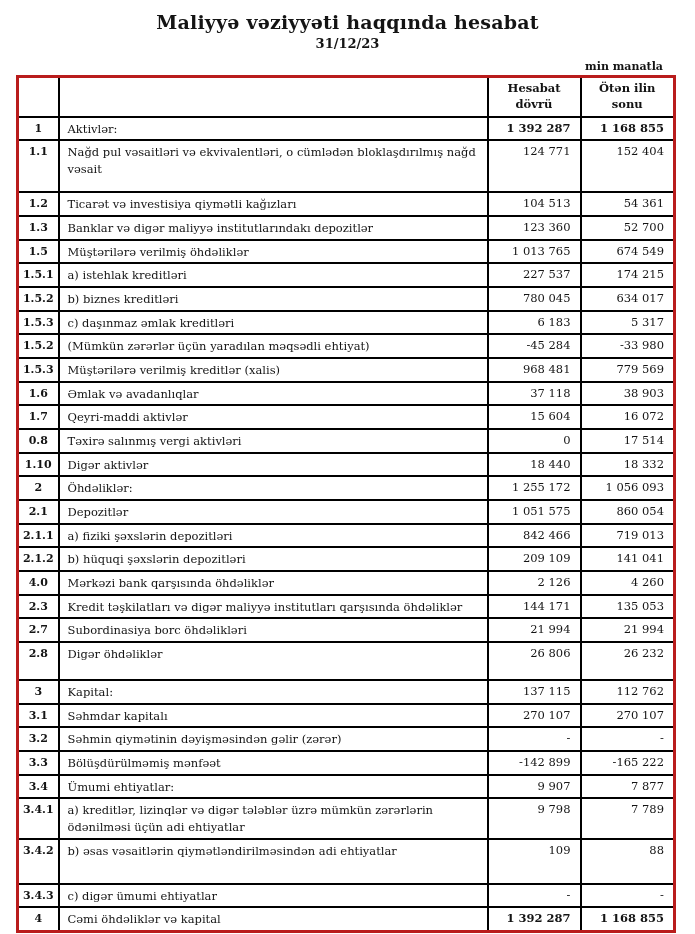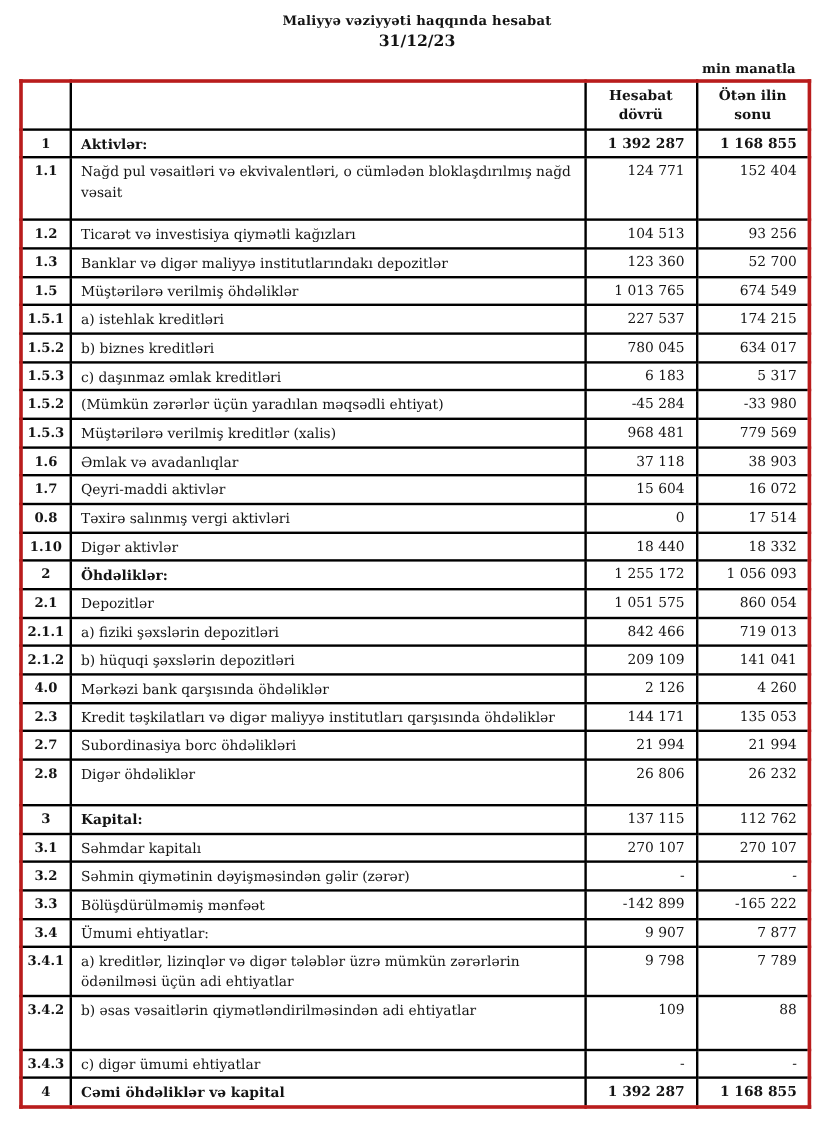--- a/index.html
+++ b/index.html
@@ -9,21 +9,21 @@
     width: 695px;
     height: 934px;
     font-family: "DejaVu Serif", "Liberation Serif", serif;
     color: #141414;
     overflow: hidden;
   }
   .page { width: 695px; }
   .report-title {
     text-align: center;
     font-weight: bold;
-    font-size: 11px;
+    font-size: 19px;
     margin-top: 11px;
     letter-spacing: 0.2px;
   }
   .report-date {
     text-align: center;
     font-weight: bold;
     font-size: 13px;
     margin-top: 3px;
   }
   .unit-note {
@@ -74,21 +74,21 @@
     font-size: 11.5px;
     line-height: 1.45;
     padding: 3px 6px 2px 8px;
   }
   td.num-cell {
     text-align: right;
     font-size: 11.5px;
     padding: 3px 9px 2px 2px;
     white-space: nowrap;
   }
-  tr.bold-label td.label-cell { font-weight: bold; margin-left: 48px; }
+  tr.bold-label td.label-cell { font-weight: normal; margin-left: 48px; }
   tr.bold-values td.num-cell  { font-weight: bold; }
 </style>
 </head>
 <body>
 
 <div class="page">
   <div class="report-title">Maliyyə vəziyyəti haqqında hesabat</div>
   <div class="report-date">31/12/23</div>
   <div class="unit-note">min manatla</div>
 
@@ -117,21 +117,21 @@
         <tr>
           <td class="no-cell">1.1</td>
           <td class="label-cell">Nağd pul vəsaitləri və ekvivalentləri, o cümlədən bloklaşdırılmış nağd vəsait</td>
           <td class="num-cell">124 771</td>
           <td class="num-cell">152 404</td>
         </tr>
         <tr>
           <td class="no-cell">1.2</td>
           <td class="label-cell">Ticarət və investisiya qiymətli kağızları</td>
           <td class="num-cell">104 513</td>
-          <td class="num-cell">93 256</td>
+          <td class="num-cell">54 361</td>
         </tr>
         <tr>
           <td class="no-cell">1.3</td>
           <td class="label-cell">Banklar və digər maliyyə institutlarındakı depozitlər</td>
           <td class="num-cell">123 360</td>
           <td class="num-cell">52 700</td>
         </tr>
         <tr>
           <td class="no-cell">1.5</td>
           <td class="label-cell">Müştərilərə verilmiş öhdəliklər</td>

